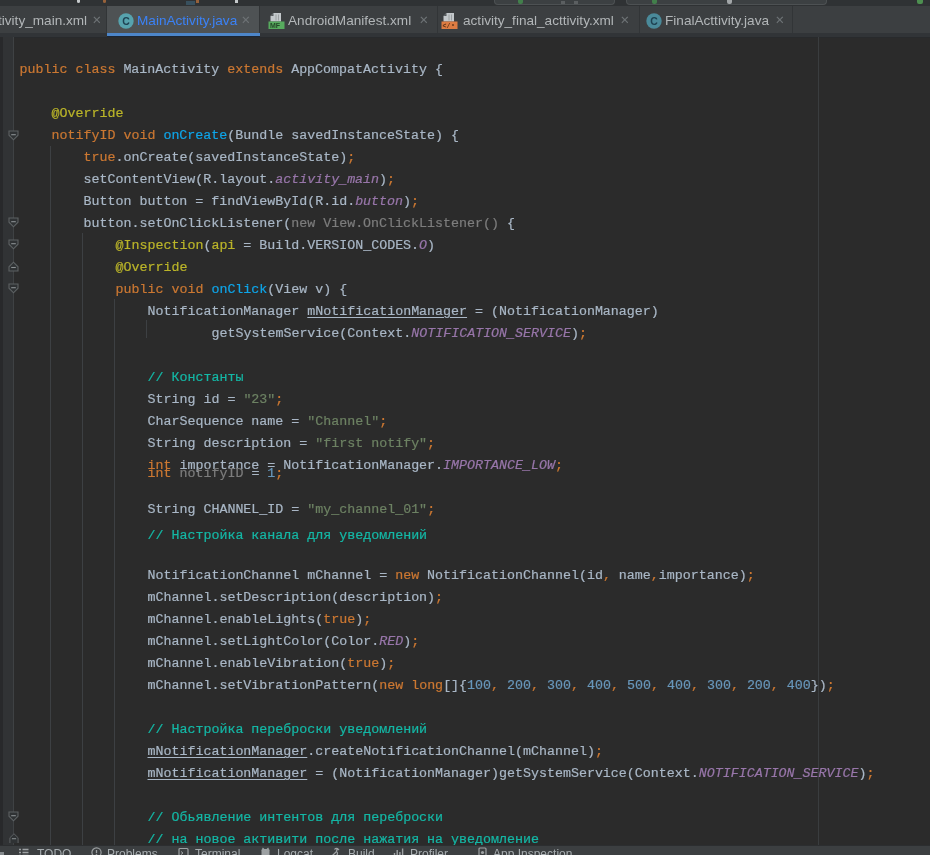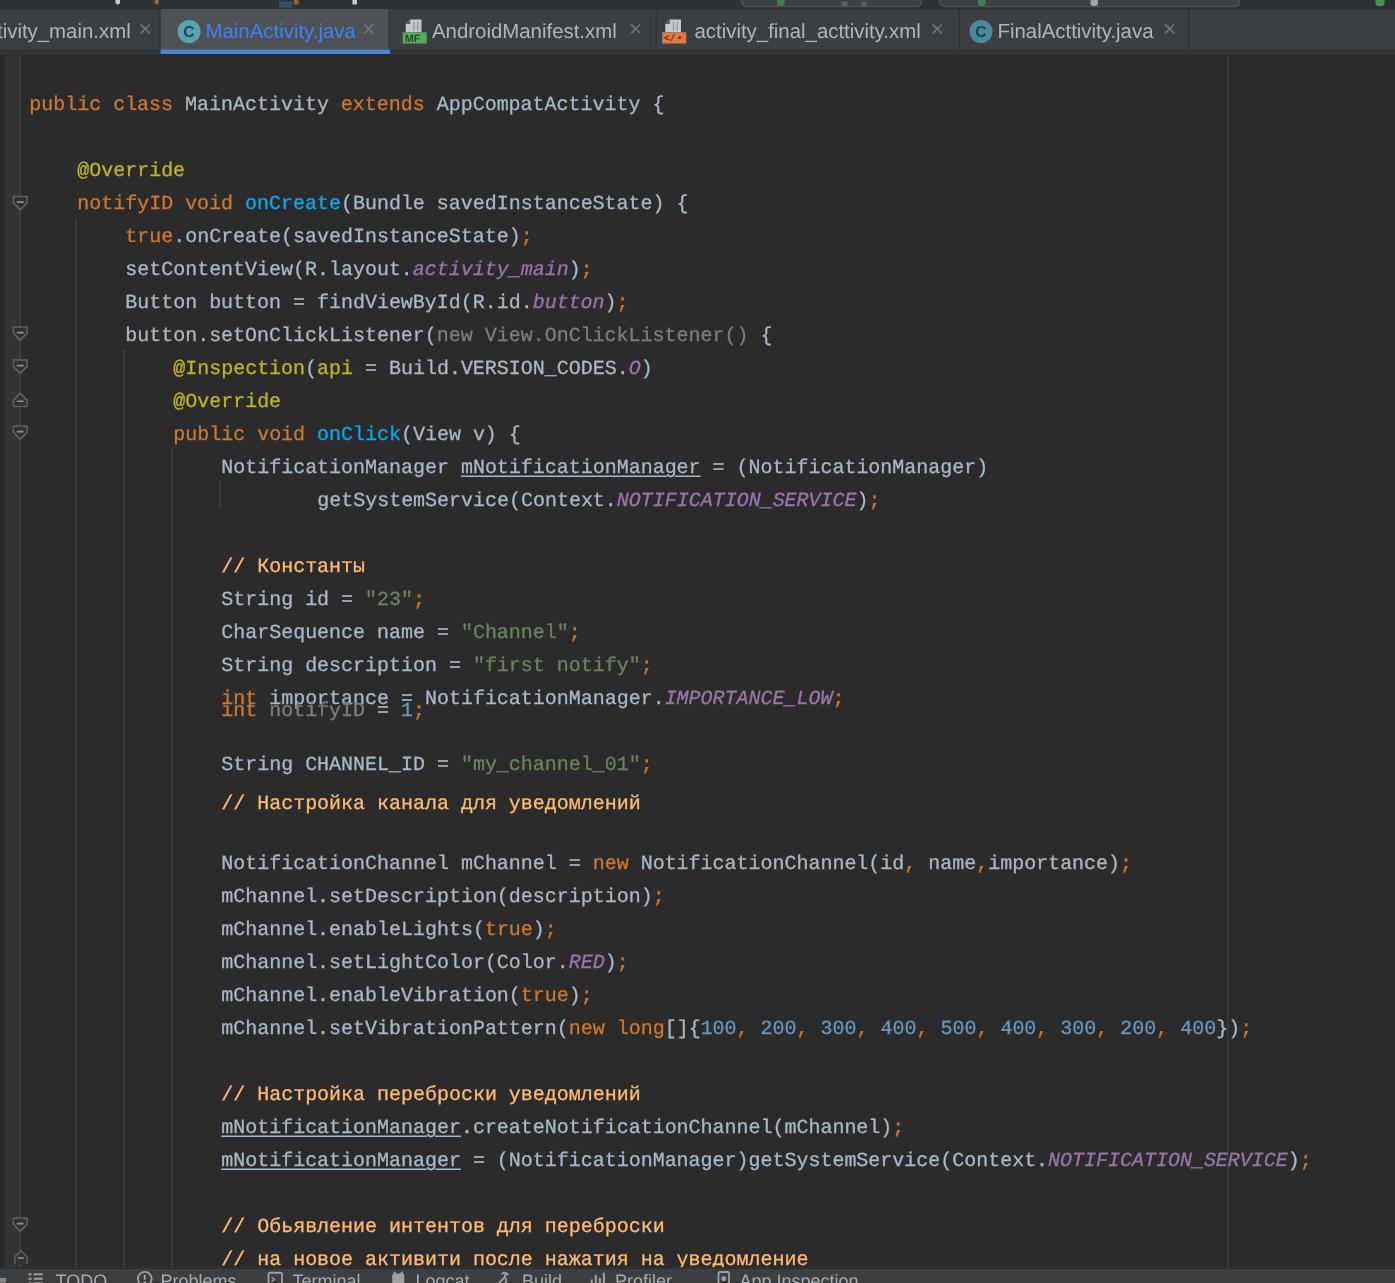--- a/index.html
+++ b/index.html
@@ -2,21 +2,21 @@
 <html><head><meta charset="utf-8"><style>
 * { margin:0; padding:0; box-sizing:border-box; }
 html,body { width:930px; height:855px; overflow:hidden; background:#2b2b2b; }
 .abs { position:absolute; }
 .cl { position:absolute; white-space:pre; font:13.32px/22px "Liberation Mono", monospace; color:#a9b7c6; -webkit-text-stroke:0.2px; }
 .cl .k { color:#cc7832; }
 .cl .f { color:#0ea5e9; }
 .cl .a { color:#bbb529; }
 .cl .s { color:#6d8263; }
 .cl .n { color:#6897bb; }
-.cl .c { color:#fdba74; }
+.cl .c { color:#14b8a6; }
 .cl .i { color:#9876aa; font-style:italic; }
 .cl .d { color:#7d7d7d; }
 .cl .u { text-decoration:underline; text-underline-offset:2px; }
 .tabt { position:absolute; top:13px; font:13.6px/16px "Liberation Sans", sans-serif; }
 .tabx { position:absolute; top:13.5px; font:11.5px/13px "Liberation Sans", sans-serif; color:#6e7376; }
 .bbt { position:absolute; top:848px; font:12px/12px "Liberation Sans", sans-serif; color:#a7adb0; }
 </style></head>
 <body>
 
 <div class="abs" style="left:0;top:0;width:930px;height:6px;background:#2f3234"></div>

